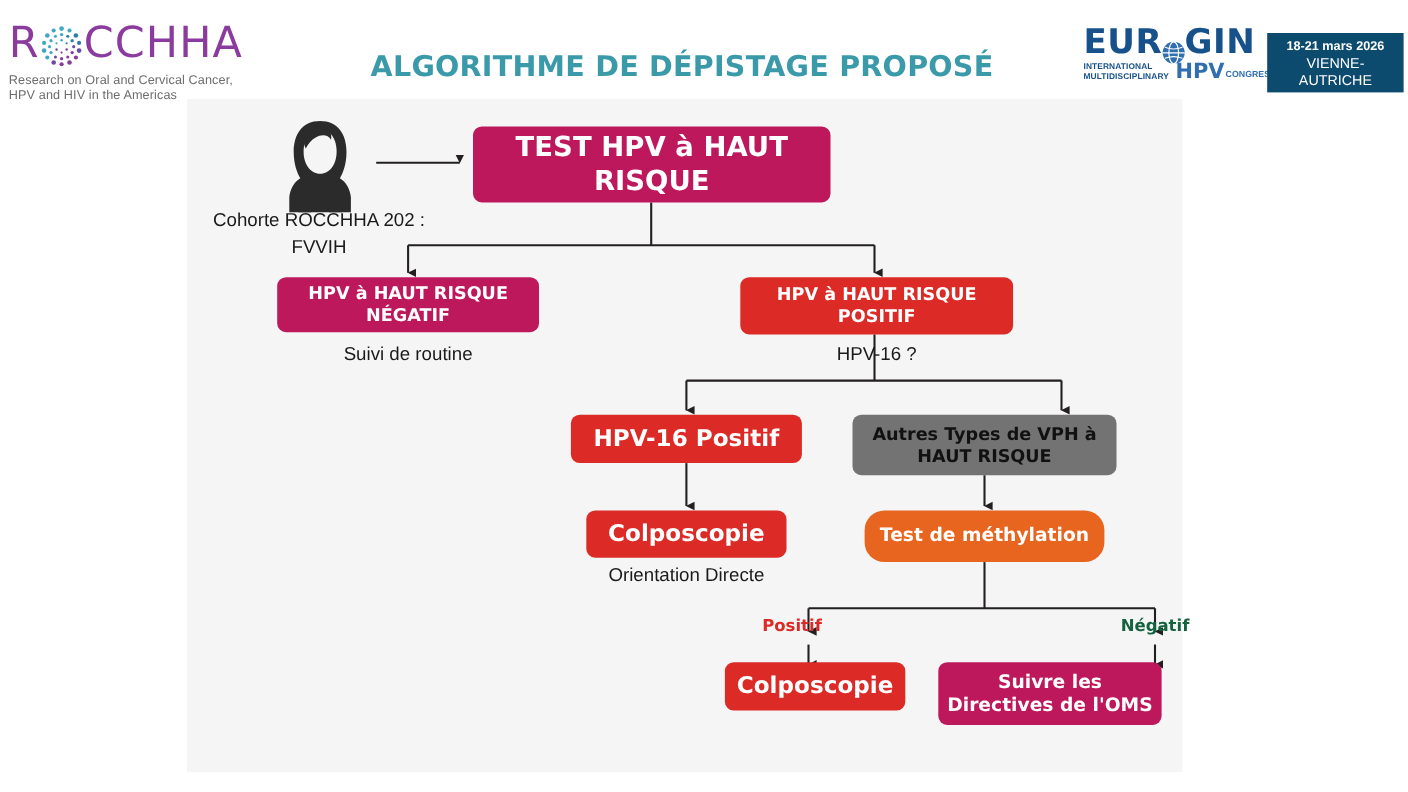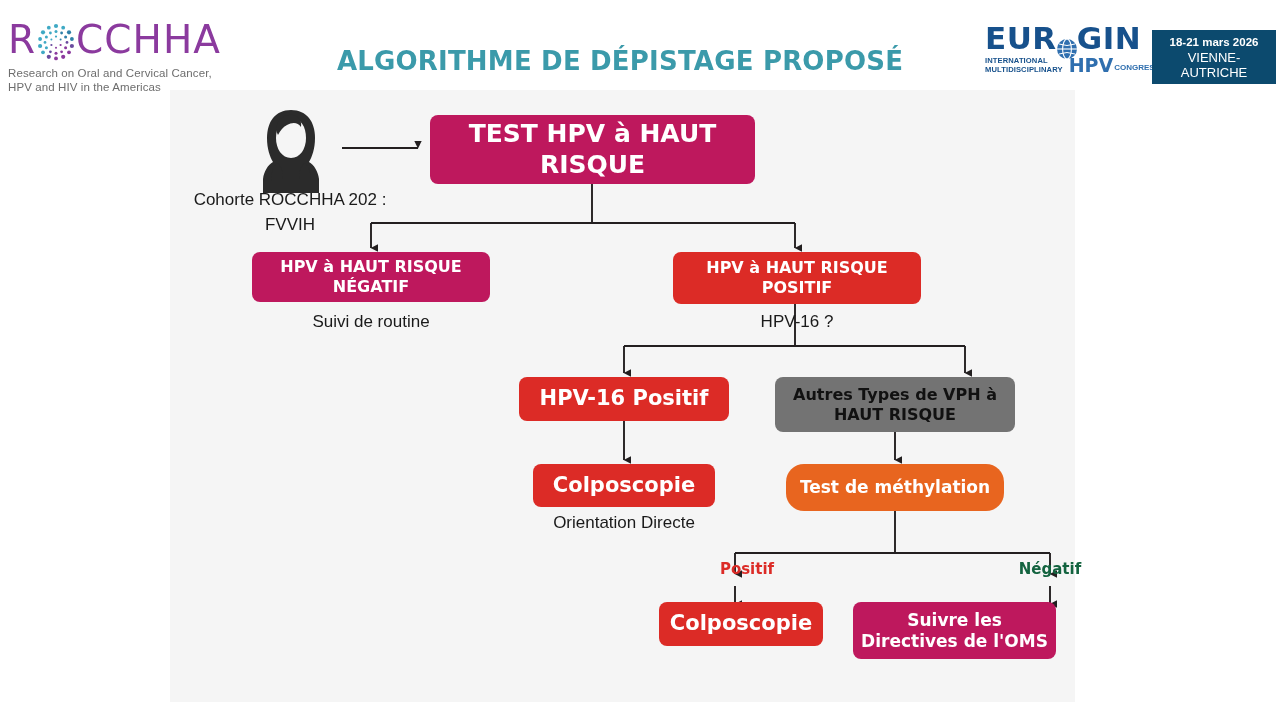--- a/index.html
+++ b/index.html
@@ -239,19 +239,19 @@
   <div class="caption" style="left:503px;top:222px;width:248px;">HPV-16 ?</div>
 
   <div class="node red" style="left:349px;top:287px;width:210px;height:44px;font-size:21px;">HPV-16 Positif</div>
   <div class="node amber" style="left:605px;top:287px;width:240px;height:55px;font-size:16px;">Autres Types de VPH à HAUT RISQUE</div>
 
   <div class="node red" style="left:363px;top:374px;width:182px;height:43px;font-size:21px;">Colposcopie</div>
   <div class="node orange" style="left:616px;top:374px;width:218px;height:47px;font-size:17px;border-radius:18px;">Test de méthylation</div>
 
   <div class="caption" style="left:363px;top:423px;width:182px;">Orientation Directe</div>
 
-  <div class="branch-label lbl-pos" style="left:527px;top:470px;width:100px;">Positif</div>
+  <div class="branch-label lbl-pos" style="left:500px;top:470px;width:100px;">Positif</div>
   <div class="branch-label lbl-neg" style="left:830px;top:470px;width:100px;">Négatif</div>
 
   <div class="node red" style="left:489px;top:512px;width:164px;height:44px;font-size:21px;">Colposcopie</div>
   <div class="node green" style="left:683px;top:512px;width:203px;height:57px;font-size:17px;">Suivre les Directives de l'OMS</div>
 
 </div>
 
 </body></html>

